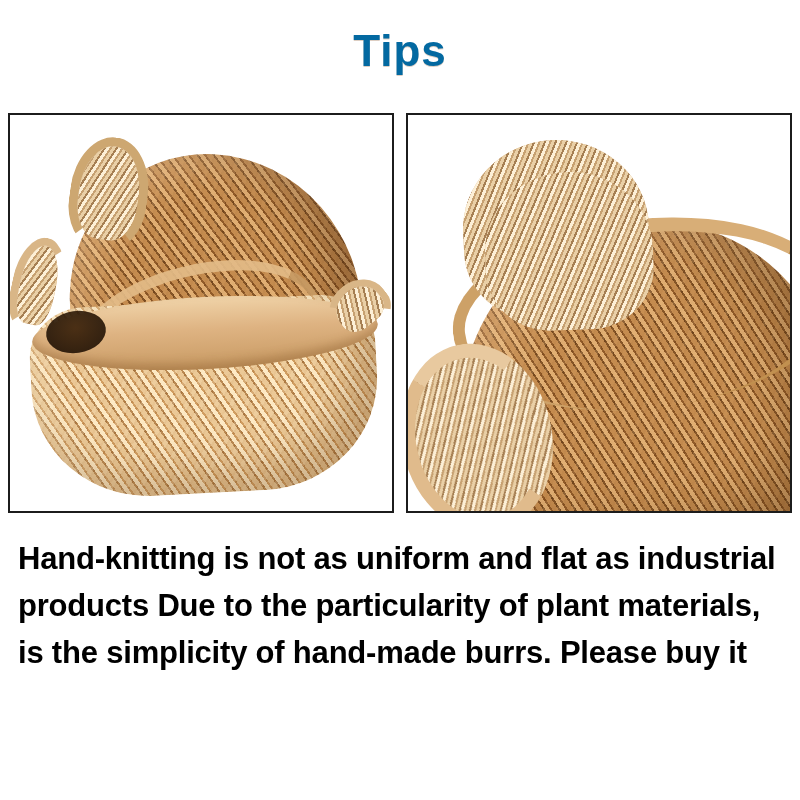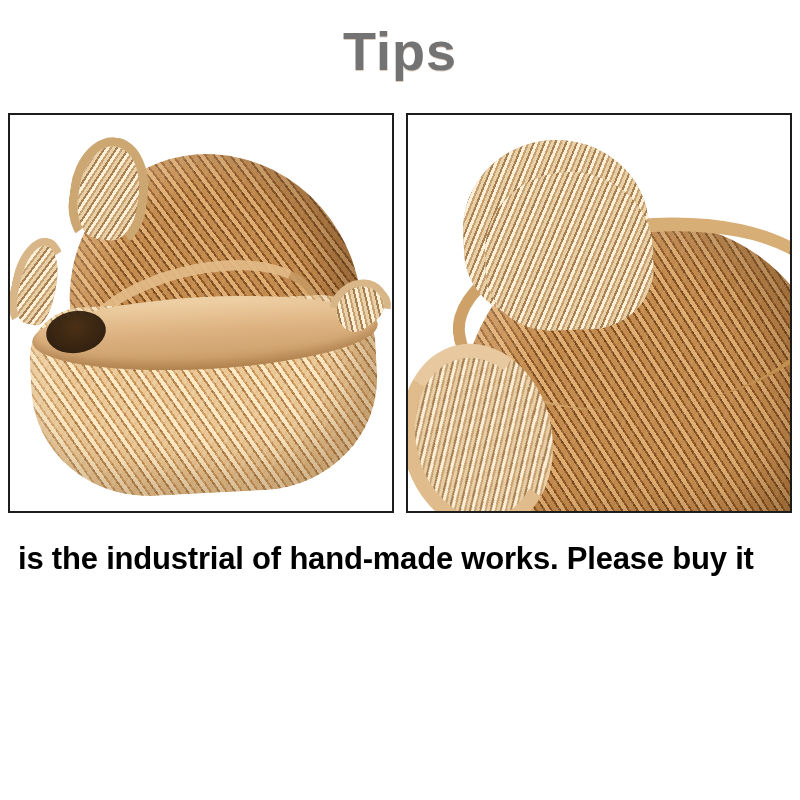--- a/index.html
+++ b/index.html
@@ -28,24 +28,24 @@
     position: absolute;
     left: 0;
     top: 22px;
     width: 800px;
     text-align: center;
   }
   .title-text {
     display: inline-block;
     font-family: "Liberation Sans", sans-serif;
     font-weight: bold;
-    font-size: 54px;
+    font-size: 44px;
     line-height: 58px;
     letter-spacing: 1px;
-    color: #737373;
+    color: #0369a1;
     text-shadow: 0 1px 0 rgba(120,60,10,0.25);
   }
 
   
   .panels {
     position: absolute;
     left: 8px;
     top: 113px;
     width: 784px;
     height: 400px;
@@ -339,16 +339,18 @@
         <div class="rp-dark-gap"></div>
         <div class="rp-front-rim rope"></div>
         <div class="rp-handle-outer rope handle-rope"></div>
         <div class="rp-handle-inner rope handle-rope"></div>
       </div>
     </div>
 
   </div>
 
   <div class="body-text">
-    <div>is the industrial of hand-made works. Please buy it</div>
+    <div>Hand-knitting is not as uniform and flat as industrial</div>
+    <div>products Due to the particularity of plant materials,</div>
+    <div>is the simplicity of hand-made burrs. Please buy it</div>
   </div>
 
 </div>
 
 </body></html>

